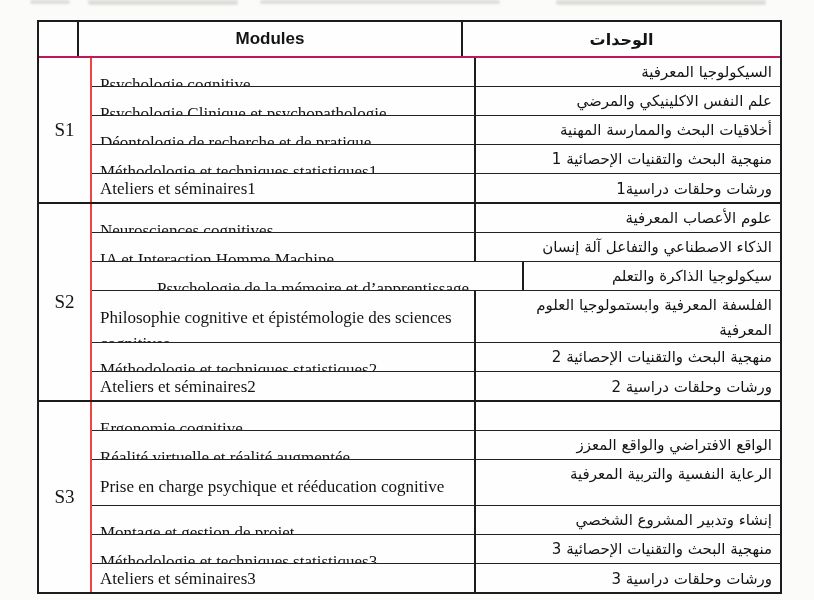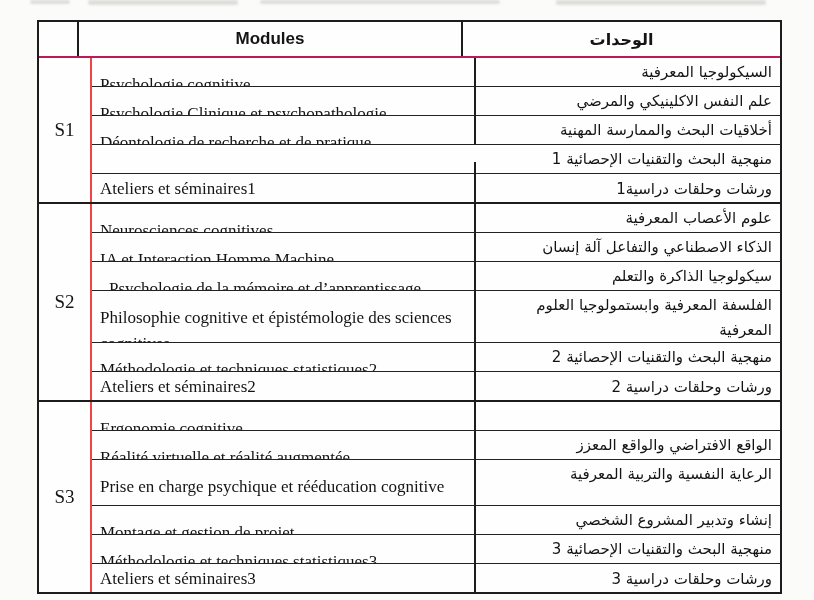--- a/index.html
+++ b/index.html
@@ -104,21 +104,21 @@
 
   .cell-fr {
     width: 384px;
     box-sizing: border-box;
     border-right: 2px solid #1c1c1c;
     padding: 14px 6px 0 8px;
     font-size: 17px;
     line-height: 26px;
     overflow: hidden;
   }
-  .row.indent .cell-fr { padding-left: 17px; }
+  .row.indent .cell-fr { padding-left: 17px; margin-left: 48px; }
 
   .cell-ar {
     flex: 1;
     direction: rtl;
     padding: 2px 8px 0 6px;
     font-family: "DejaVu Sans", sans-serif;
     font-size: 15px;
     line-height: 25px;
     overflow: hidden;
   }
@@ -147,20 +147,21 @@
           </div>
           <div class="row">
             <div class="cell-fr">Psychologie Clinique et psychopathologie</div>
             <div class="cell-ar">علم النفس الاكلينيكي والمرضي</div>
           </div>
           <div class="row">
             <div class="cell-fr">Déontologie de recherche et de pratique</div>
             <div class="cell-ar">أخلاقيات البحث والممارسة المهنية</div>
           </div>
           <div class="row">
+            <div class="cell-fr">Méthodologie et techniques statistiques1</div>
             <div class="cell-ar">منهجية البحث والتقنيات الإحصائية 1</div>
           </div>
           <div class="row">
             <div class="cell-fr">Ateliers et séminaires1</div>
             <div class="cell-ar">ورشات وحلقات دراسية1</div>
           </div>
         </div>
       </div>
       <div class="section s2">
         <div class="s-cell">S2</div>

